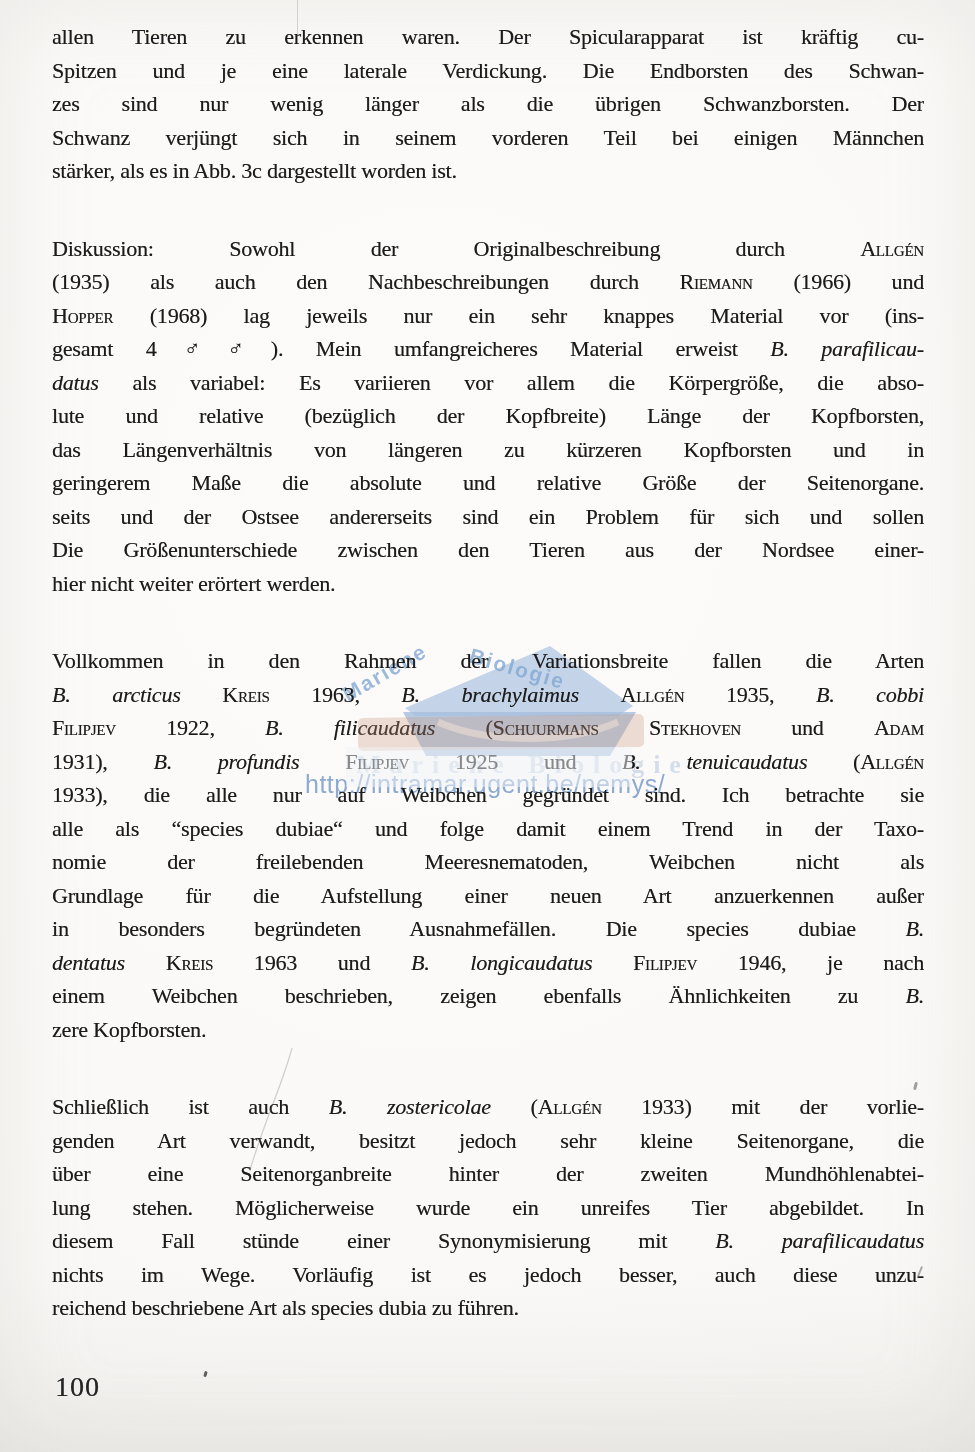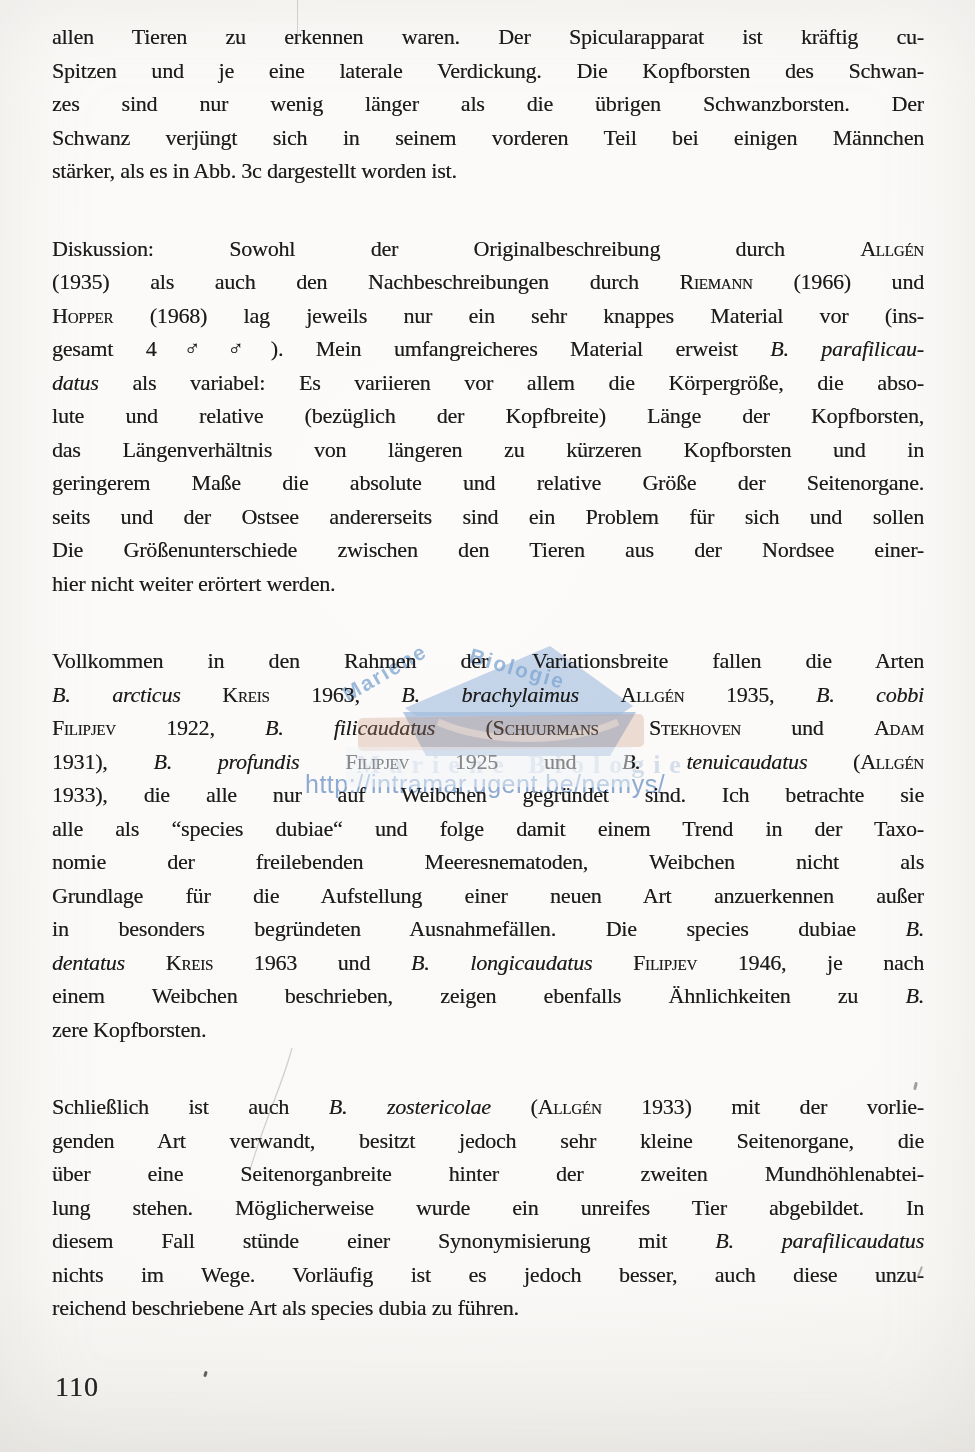--- a/index.html
+++ b/index.html
@@ -69,21 +69,21 @@
       <text x="60" y="82" transform="rotate(-30 60 82)" font-family="Liberation Sans, sans-serif" font-size="21" font-weight="bold" fill="#84a9d3" opacity="0.8" letter-spacing="2">Mariene</text>
       <text x="180" y="42" transform="rotate(16 180 42)" font-family="Liberation Sans, sans-serif" font-size="21" font-weight="bold" fill="#84a9d3" opacity="0.8" letter-spacing="2">Biologie</text>
     </svg>
     <div class="wm-ghost">Mariene Biologie</div>
     <div class="wm-url">http://intramar.ugent.be/nemys/</div>
   </div>
 
   <div class="text-block">
       <div class="para">
         <div class="line"><span>allen Tieren zu erkennen waren. Der Spicularapparat ist kräftig cu-</span></div>
-        <div class="line"><span>Spitzen und je eine laterale Verdickung. Die Kopfborsten des Schwan-</span></div>
+        <div class="line"><span>Spitzen und je eine laterale Verdickung. Die Endborsten des Schwan-</span></div>
         <div class="line"><span>zes sind nur wenig länger als die übrigen Schwanzborsten. Der</span></div>
         <div class="line"><span>Schwanz verjüngt sich in seinem vorderen Teil bei einigen Männchen</span></div>
         <div class="line last"><span>stärker, als es in Abb. 3c dargestellt worden ist.</span></div>
       </div>
       <div class="para">
         <div class="line"><span>Diskussion: Sowohl der Originalbeschreibung durch </span><span class="sc">Allgén</span></div>
         <div class="line"><span>(1935) als auch den Nachbeschreibungen durch </span><span class="sc">Riemann</span><span> (1966) und</span></div>
         <div class="line"><span class="sc">Hopper</span><span> (1968) lag jeweils nur ein sehr knappes Material vor (ins-</span></div>
         <div class="line"><span>gesamt 4♂♂). Mein umfangreicheres Material erweist </span><span class="i">B. parafilicau-</span></div>
         <div class="line"><span class="i">datus</span><span> als variabel: Es variieren vor allem die Körpergröße, die abso-</span></div>
@@ -112,21 +112,21 @@
         <div class="line"><span>Schließlich ist auch </span><span class="i">B. zostericolae</span><span> (</span><span class="sc">Allgén</span><span> 1933) mit der vorlie-</span></div>
         <div class="line"><span>genden Art verwandt, besitzt jedoch sehr kleine Seitenorgane, die</span></div>
         <div class="line"><span>über eine Seitenorganbreite hinter der zweiten Mundhöhlenabtei-</span></div>
         <div class="line"><span>lung stehen. Möglicherweise wurde ein unreifes Tier abgebildet. In</span></div>
         <div class="line"><span>diesem Fall stünde einer Synonymisierung mit </span><span class="i">B. parafilicaudatus</span></div>
         <div class="line"><span>nichts im Wege. Vorläufig ist es jedoch besser, auch diese unzu-</span></div>
         <div class="line last"><span>reichend beschriebene Art als species dubia zu führen.</span></div>
       </div>
     </div>
 
-  <div class="page-number">110</div>
+  <div class="page-number">100</div>
 
   <div class="wm-over">
     <div class="streak"></div>
     <div class="band"></div>
   </div>
 
   <div class="artifacts">
     <div class="crease-top"></div>
     <svg class="crease-mid" width="52" height="126" viewBox="0 0 52 126">
       <path d="M48,2 C 38,40 22,70 6,124" stroke="rgba(125,120,114,0.32)" stroke-width="1.3" fill="none"></path>

